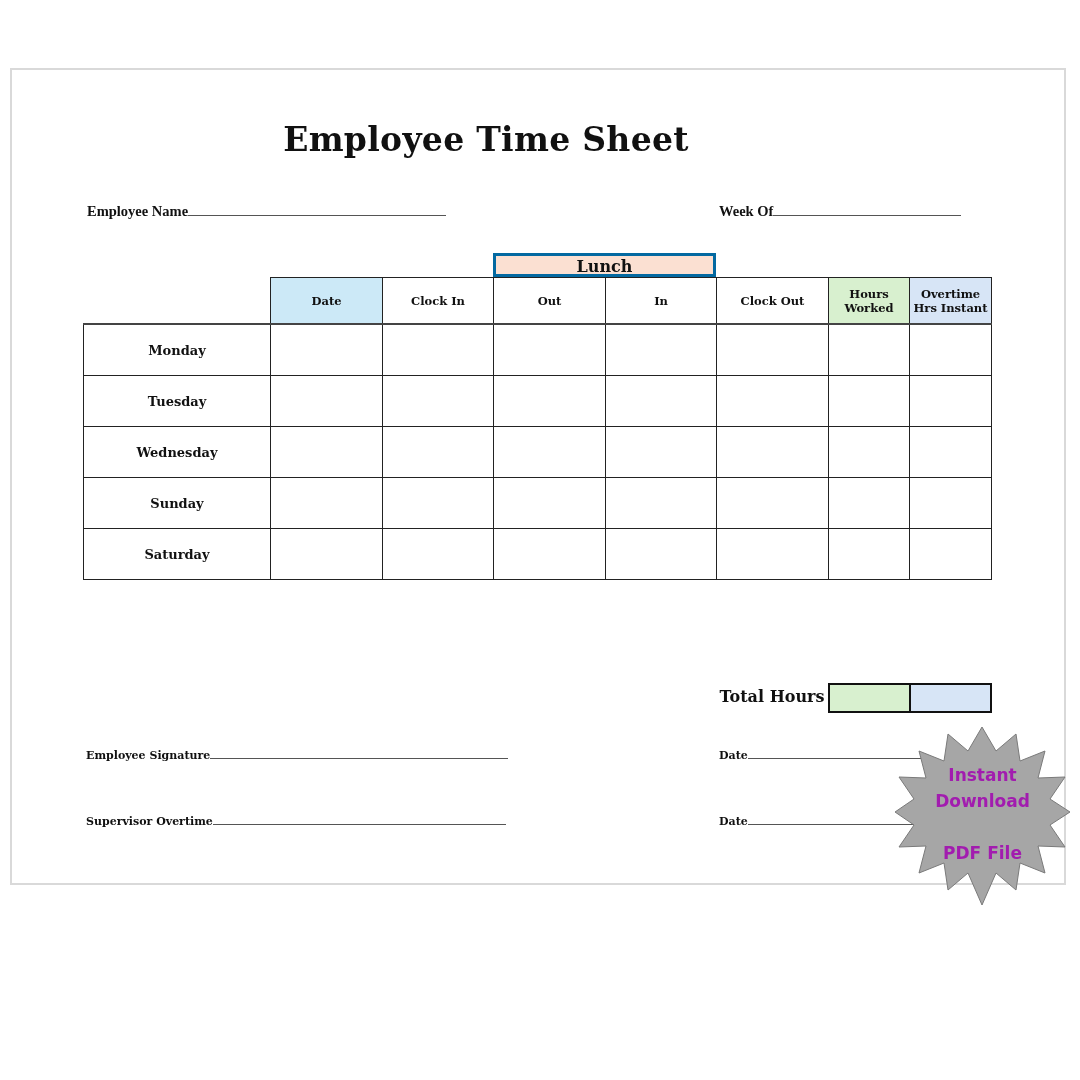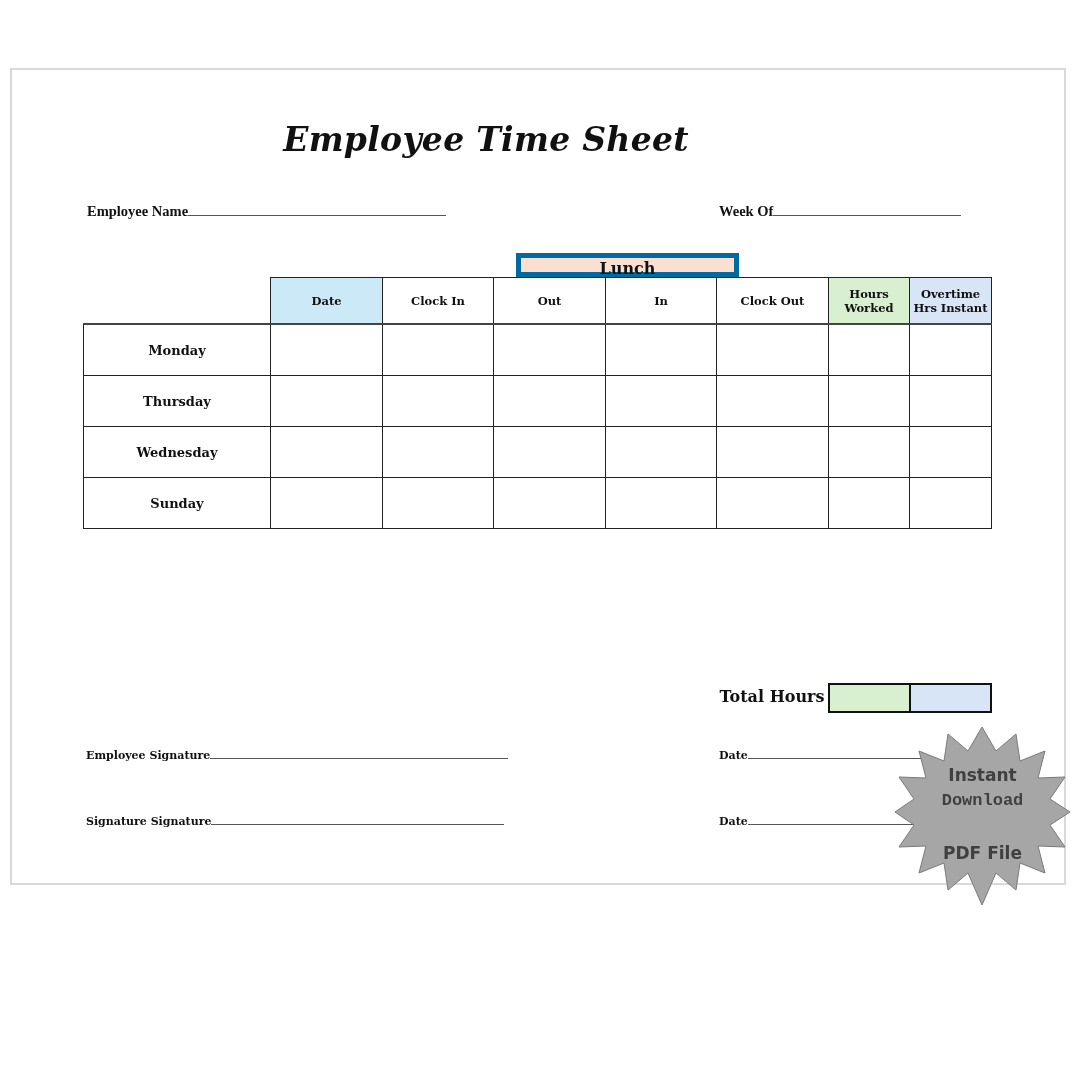--- a/index.html
+++ b/index.html
@@ -1,36 +1,36 @@
 <!DOCTYPE html>
 <html><head>
 <meta charset="utf-8">
 <style>
   html, body { margin:0; padding:0; background:#ffffff; }
   body { width:1080px; height:1080px; position:relative; overflow:hidden; font-family:"DejaVu Serif", serif; color:#111; }
   .page { position:absolute; left:10px; top:68px; width:1056px; height:817px; border:2px solid #d9d9d9; background:#fff; box-sizing:border-box; }
-  .title { position:absolute; left:0; top:120px; width:972px; text-align:center; font-size:33px; font-weight:bold; letter-spacing:0.3px;font-style:italic; }
+  .title { position:absolute; left:0; top:120px; width:972px; text-align:center; font-size:33px; font-weight:bold; letter-spacing:0.3px; }
   .field { position:absolute; font-size:14.5px; font-weight:bold; white-space:nowrap;font-family:Liberation Serif, serif; }
   .line { display:inline-block; border-bottom:1px solid #555; vertical-align:baseline; height:12px; }
-  .lunch { position:absolute; left:516px; top:253px; width:223px; height:24px; background:#fbe0d2; border:5px solid #0369a1; box-sizing:border-box; text-align:center; font-weight:bold; font-size:16px; line-height:22px; }
+  .lunch { position:absolute; left:493px; top:253px; width:223px; height:24px; background:#fbe0d2; border:3px solid #0369a1; box-sizing:border-box; text-align:center; font-weight:bold; font-size:16px; line-height:22px; }
   table.ts { position:absolute; left:83px; top:277px; border-collapse:collapse; table-layout:fixed; }
   table.ts th, table.ts td { border:1px solid #222; padding:0; text-align:center; vertical-align:middle; }
   table.ts th { height:45px; font-size:11.5px; font-weight:bold; line-height:14px; }
   table.ts th.blank { border:none; border-bottom:2px solid #444; }
   table.ts thead tr { border-bottom:2px solid #444; }
   table.ts td { height:50px; font-size:13px; font-weight:bold; }
   .c-date { background:#cce9f7; }
   .c-hours { background:#d8f0cf; }
   .c-ot { background:#d7e5f6; }
   .total-row { position:absolute; left:716px; top:683px; height:30px; }
   .total-label { position:absolute; left:0; top:0; width:112px; font-size:16px; font-weight:bold; text-align:center; line-height:28px; }
   .total-box { position:absolute; top:0; height:30px; box-sizing:border-box; border:2px solid #111; }
   .sig { position:absolute; font-size:11px; font-weight:bold; white-space:nowrap; }
   .badge { position:absolute; left:895px; top:727px; width:175px; height:180px; }
-  .badge-text { position:absolute; left:0; width:175px; text-align:center; font-family:"DejaVu Sans", sans-serif; font-weight:bold; font-size:17px; color:#404040; }
+  .badge-text { position:absolute; left:0; width:175px; text-align:center; font-family:"DejaVu Sans", sans-serif; font-weight:bold; font-size:17px; color:#a21caf; }
 </style>
 </head>
 <body>
 
 <div class="page"></div>
 
 <div class="title">Employee Time Sheet</div>
 
 <div class="field" style="left:87px; top:203px;">
   <span>Employee Name</span><span class="line" style="width:258px;"></span>
@@ -70,21 +70,21 @@
         <td>Monday</td>
         <td></td>
         <td></td>
         <td></td>
         <td></td>
         <td></td>
         <td></td>
         <td></td>
       </tr>
     <tr>
-        <td>Thursday</td>
+        <td>Tuesday</td>
         <td></td>
         <td></td>
         <td></td>
         <td></td>
         <td></td>
         <td></td>
         <td></td>
       </tr>
     <tr>
         <td>Wednesday</td>
@@ -99,42 +99,52 @@
     <tr>
         <td>Sunday</td>
         <td></td>
         <td></td>
         <td></td>
         <td></td>
         <td></td>
         <td></td>
         <td></td>
       </tr>
+    <tr>
+        <td>Saturday</td>
+        <td></td>
+        <td></td>
+        <td></td>
+        <td></td>
+        <td></td>
+        <td></td>
+        <td></td>
+      </tr>
   </tbody>
 </table>
 
 <div class="total-row">
   <div class="total-label">Total Hours</div>
   <div class="total-box c-hours" style="left:112px; width:83px;"></div>
   <div class="total-box c-ot" style="left:193px; width:83px;"></div>
 </div>
 
 <div class="sig" style="left:86px; top:748px;">
   <span>Employee Signature</span><span class="line" style="width:298px; height:10px;"></span>
 </div>
 <div class="sig" style="left:86px; top:814px;">
-  <span>Signature Signature</span><span class="line" style="width:293px; height:10px;"></span>
+  <span>Supervisor Overtime</span><span class="line" style="width:293px; height:10px;"></span>
 </div>
 <div class="sig" style="left:719px; top:748px;">
   <span>Date</span><span class="line" style="width:180px; height:10px;"></span>
 </div>
 <div class="sig" style="left:719px; top:814px;">
   <span>Date</span><span class="line" style="width:180px; height:10px;"></span>
 </div>
 
 <div class="badge">
   <svg width="175" height="180" viewBox="0 0 175 180">
     <polygon fill="#a6a6a6" stroke="#7a7a7a" stroke-width="1" points="87,0 101,24 121,7 125,34 150,24 143,51 170,50 155,72 175,85 155,98 170,120 143,119 150,146 125,136 121,163 101,146 87,178 73,146 53,163 49,136 24,146 31,119 4,120 19,98 0,85 19,72 4,50 31,51 24,24 49,34 53,7 73,24"></polygon>
   </svg>
   <div class="badge-text" style="top:38px;">Instant</div>
-  <div class="badge-text" style="top:64px;font-family:Liberation Mono, monospace;">Download</div>
+  <div class="badge-text" style="top:64px;">Download</div>
   <div class="badge-text" style="top:116px;">PDF File</div>
 </div>
 
 </body></html>

